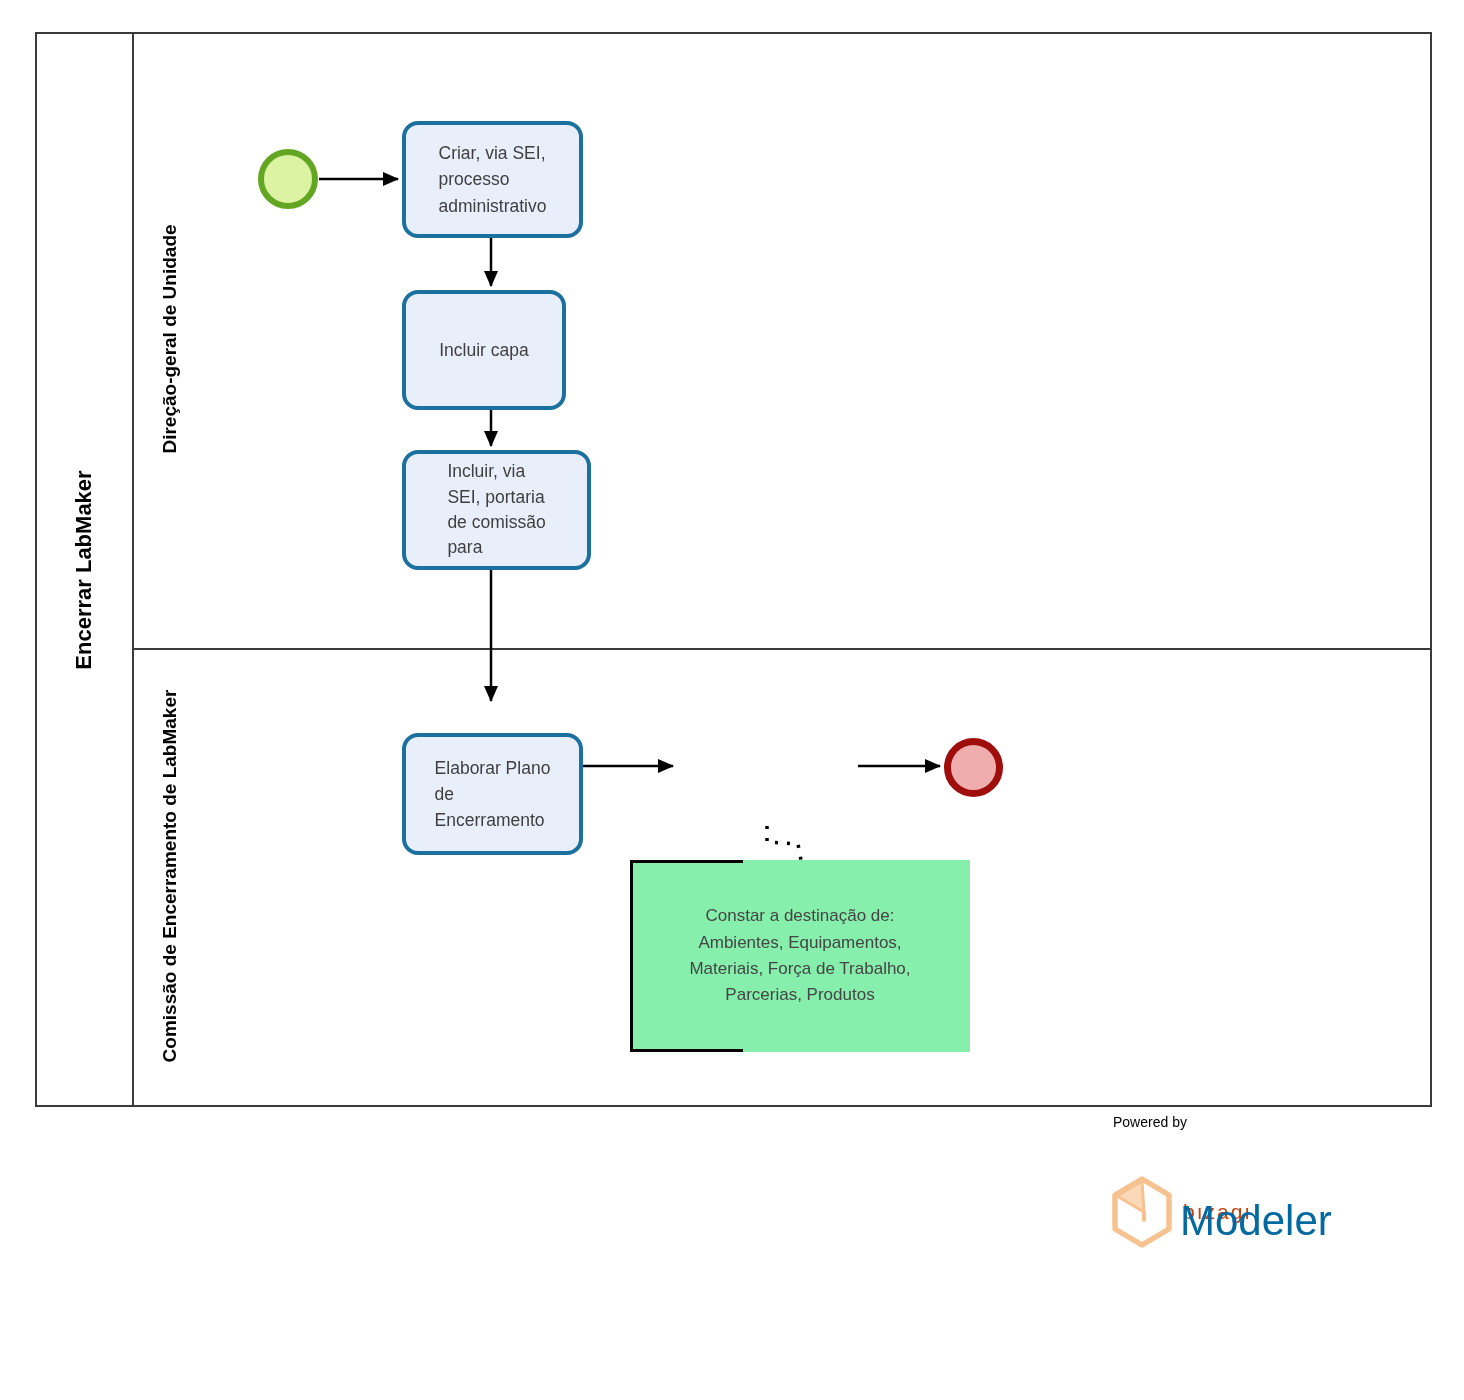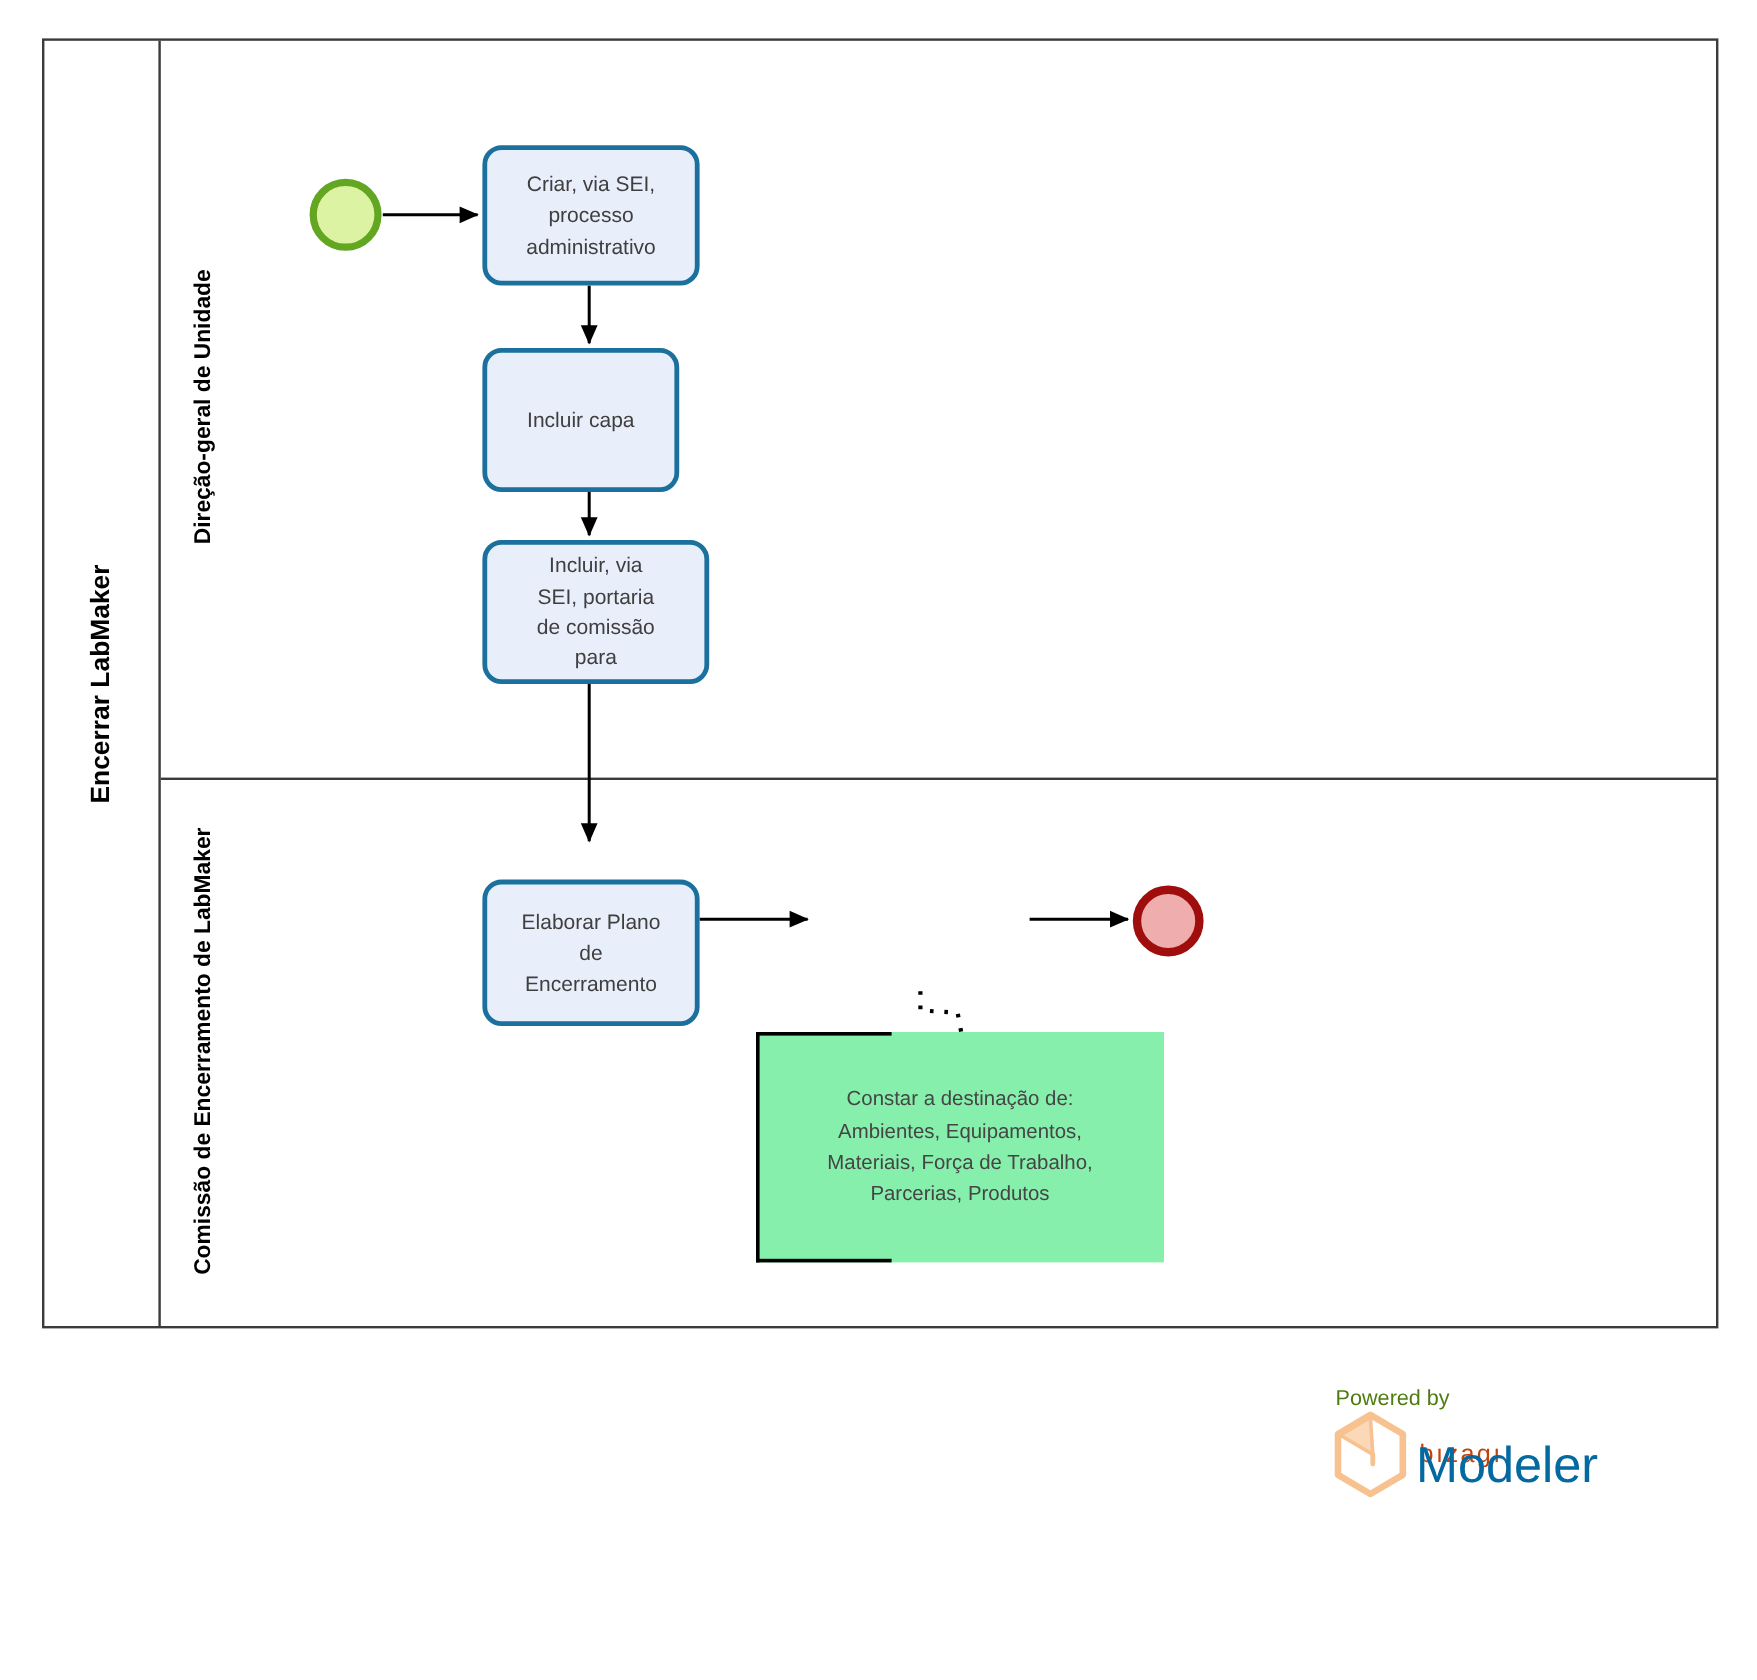--- a/index.html
+++ b/index.html
@@ -15,21 +15,21 @@
     position:absolute;transform:rotate(-90deg);white-space:nowrap;text-align:center;
     font-weight:bold;color:#000;
   }
   .pool-title{left:-216px;top:557px;width:600px;font-size:22px;}
   .lane1-label{left:-130px;top:328px;width:600px;font-size:19px;}
   .lane2-label{left:-130px;top:865px;width:600px;font-size:19px;}
   
   .task{
     position:absolute;box-sizing:border-box;border:4px solid #1b709d;border-radius:16px;
     background:#e9eefb;display:flex;align-items:center;justify-content:center;
-    text-align:center;color:#3f3f3f;font-size:17.5px;line-height:1.5;white-space:pre-line;
+    color:#3f3f3f;font-size:17.5px;line-height:1.5;white-space:pre-line;
     padding:4px;
   }
   .task1{left:402px;top:121px;width:181px;height:117px;}
   .task2{left:402px;top:290px;width:164px;height:120px;}
   .task3{left:402px;top:450px;width:189px;height:120px;line-height:1.45;}
   .task4{left:402px;top:705px;width:181px;height:122px;margin-top:28px;}
   .task5{left:678px;top:705px;width:180px;height:122px;line-height:1.4;}
   .event{position:absolute;box-sizing:border-box;border-radius:50%;}
   .event-start{left:258px;top:149px;width:60px;height:60px;border:6px solid #63a621;background:#ddf3a4;}
   .event-end{left:944px;top:738px;width:59px;height:59px;border:7px solid #a00d0d;background:#efadad;}
@@ -40,21 +40,21 @@
     color:#454545;font-size:17px;line-height:1.55;white-space:pre-line;
   }
   .annotation-bracket{
     position:absolute;left:0;top:0;bottom:0;width:113px;box-sizing:border-box;
     border-left:3px solid #000;border-top:3px solid #000;border-bottom:3px solid #000;
   }
   .annotation-text{position:relative;}
   
   .overlay{position:absolute;left:0;top:0;pointer-events:none;}
   
-  .powered-by{position:absolute;left:1113px;top:1155px;font-size:18px;color:#4d7c0f;}
+  .powered-by{position:absolute;left:1113px;top:1114px;font-size:14px;color:#000000;}
   .logo-hex{position:absolute;left:1110px;top:1176px;}
   .brand-bizagi{position:absolute;left:1183px;top:1184px;font-size:21px;color:#c2410c;letter-spacing:2px;margin-top:16px;}
   .brand-modeler{position:absolute;left:1180px;top:1200px;font-size:42px;line-height:1;color:#0369a1;}
 </style>
 </head>
 <body>
 
 <div class="canvas">
 
   <div class="pool">

